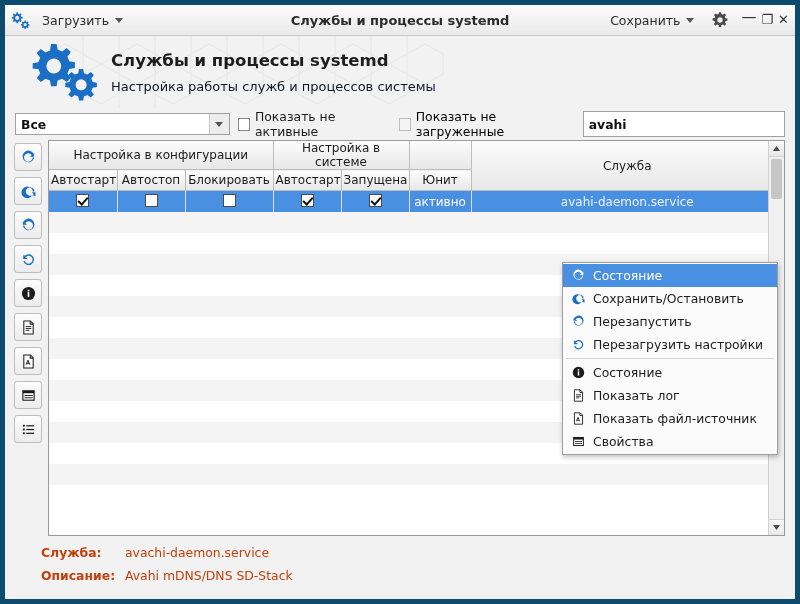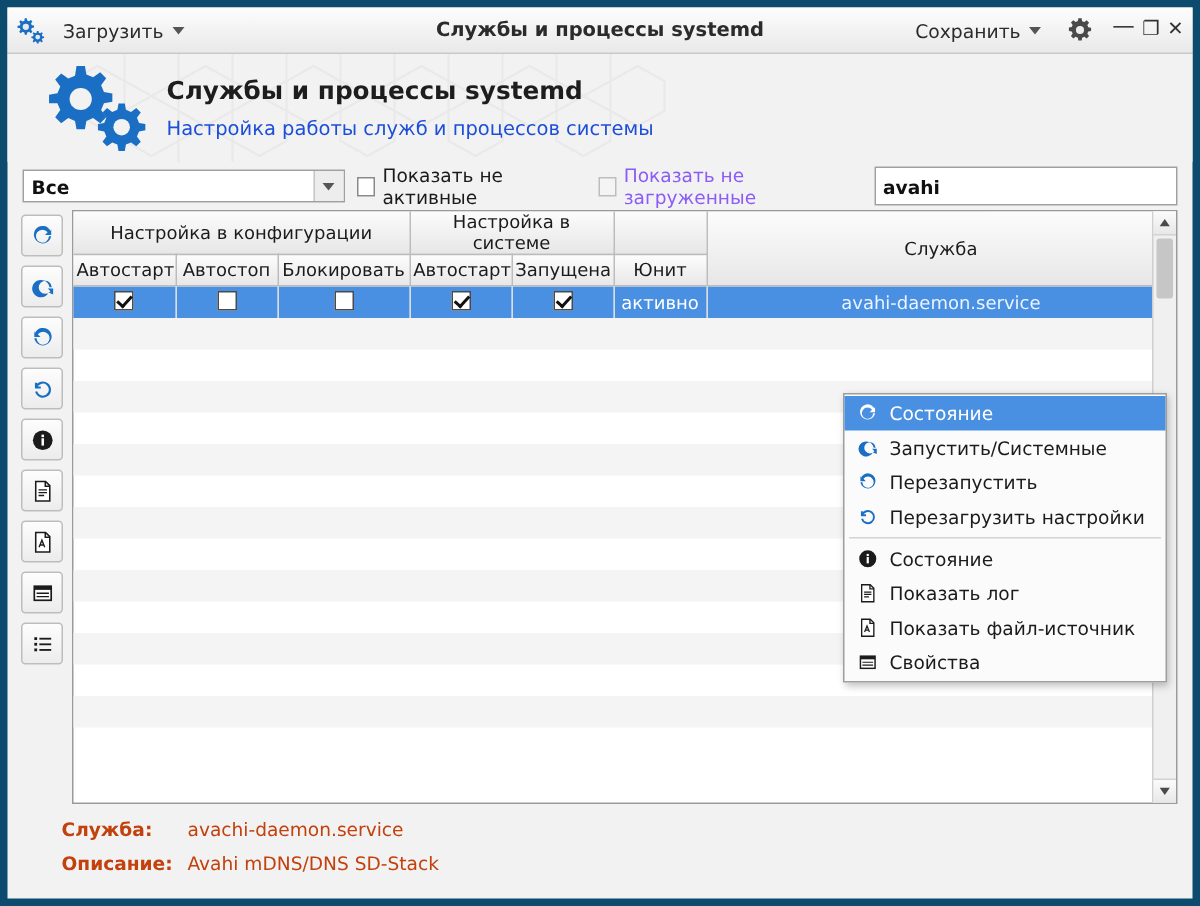--- a/index.html
+++ b/index.html
@@ -127,21 +127,21 @@
   .banner-gears { width: 72px; height: 62px; position: relative; z-index:2;}
   .banner-text { margin-left: 12px; z-index: 2; }
   .banner-title {
     font-size: 16.5px;
     font-weight: bold;
     color: #1d1d1d;
     margin-bottom: 9px;
   }
   .banner-sub {
     font-size: 13px;
-    color: #1d4ed8;
+    color: #0f172a;
   }
 
   
   .tabstrip {
     height: 25px;
     display: flex;
     align-items: flex-end;
     padding-left: 18px;
     border-bottom: 1px solid #aeaeae;
     background: #f2f2f2;
@@ -202,21 +202,21 @@
     align-items: center;
     justify-content: center;
   }
   .chk-wrap {
     display: flex;
     align-items: center;
     gap: 5px;
     font-size: 12.4px;
     color: #1b1b1b;
   }
-  .chk-wrap.disabled { color: #8b5cf6; }
+  .chk-wrap.disabled { color: #000000; }
   .chkbox {
     width: 13px; height: 13px;
     border: 1px solid #8a8a8a;
     background: #fff;
     box-sizing: border-box;
     display: inline-block;
     position: relative;
   }
   .chkbox.dis { border-color: #bdbdbd; background: #f4f4f4; }
   .searchbox {
@@ -689,21 +689,21 @@
           </svg>
       </span>
       <span>Состояние</span>
     </div>
     <div class="ctxitem">
       <span class="ic">
         <svg width="13" height="13" viewBox="0 0 16 16">
             <path d="M12.2 11.8A6.2 6.2 0 1 1 12.8 8h1.6a4.6 4.6 0 1 0-.9 2.8l-1.9-1.9H15.4v4.2z" fill="#1a6fc4"></path>
           </svg>
       </span>
-      <span>Запустить/Системные</span>
+      <span>Сохранить/Остановить</span>
     </div>
     <div class="ctxitem">
       <span class="ic">
         <svg width="13" height="13" viewBox="0 0 16 16">
             <path d="M2.5 4.2A6.2 6.2 0 1 1 2 8h1.6a4.6 4.6 0 1 0 .9-2.8l1.9 1.9H2V2.9z" fill="#1a6fc4"></path>
           </svg>
       </span>
       <span>Перезапустить</span>
     </div>
     <div class="ctxitem">

